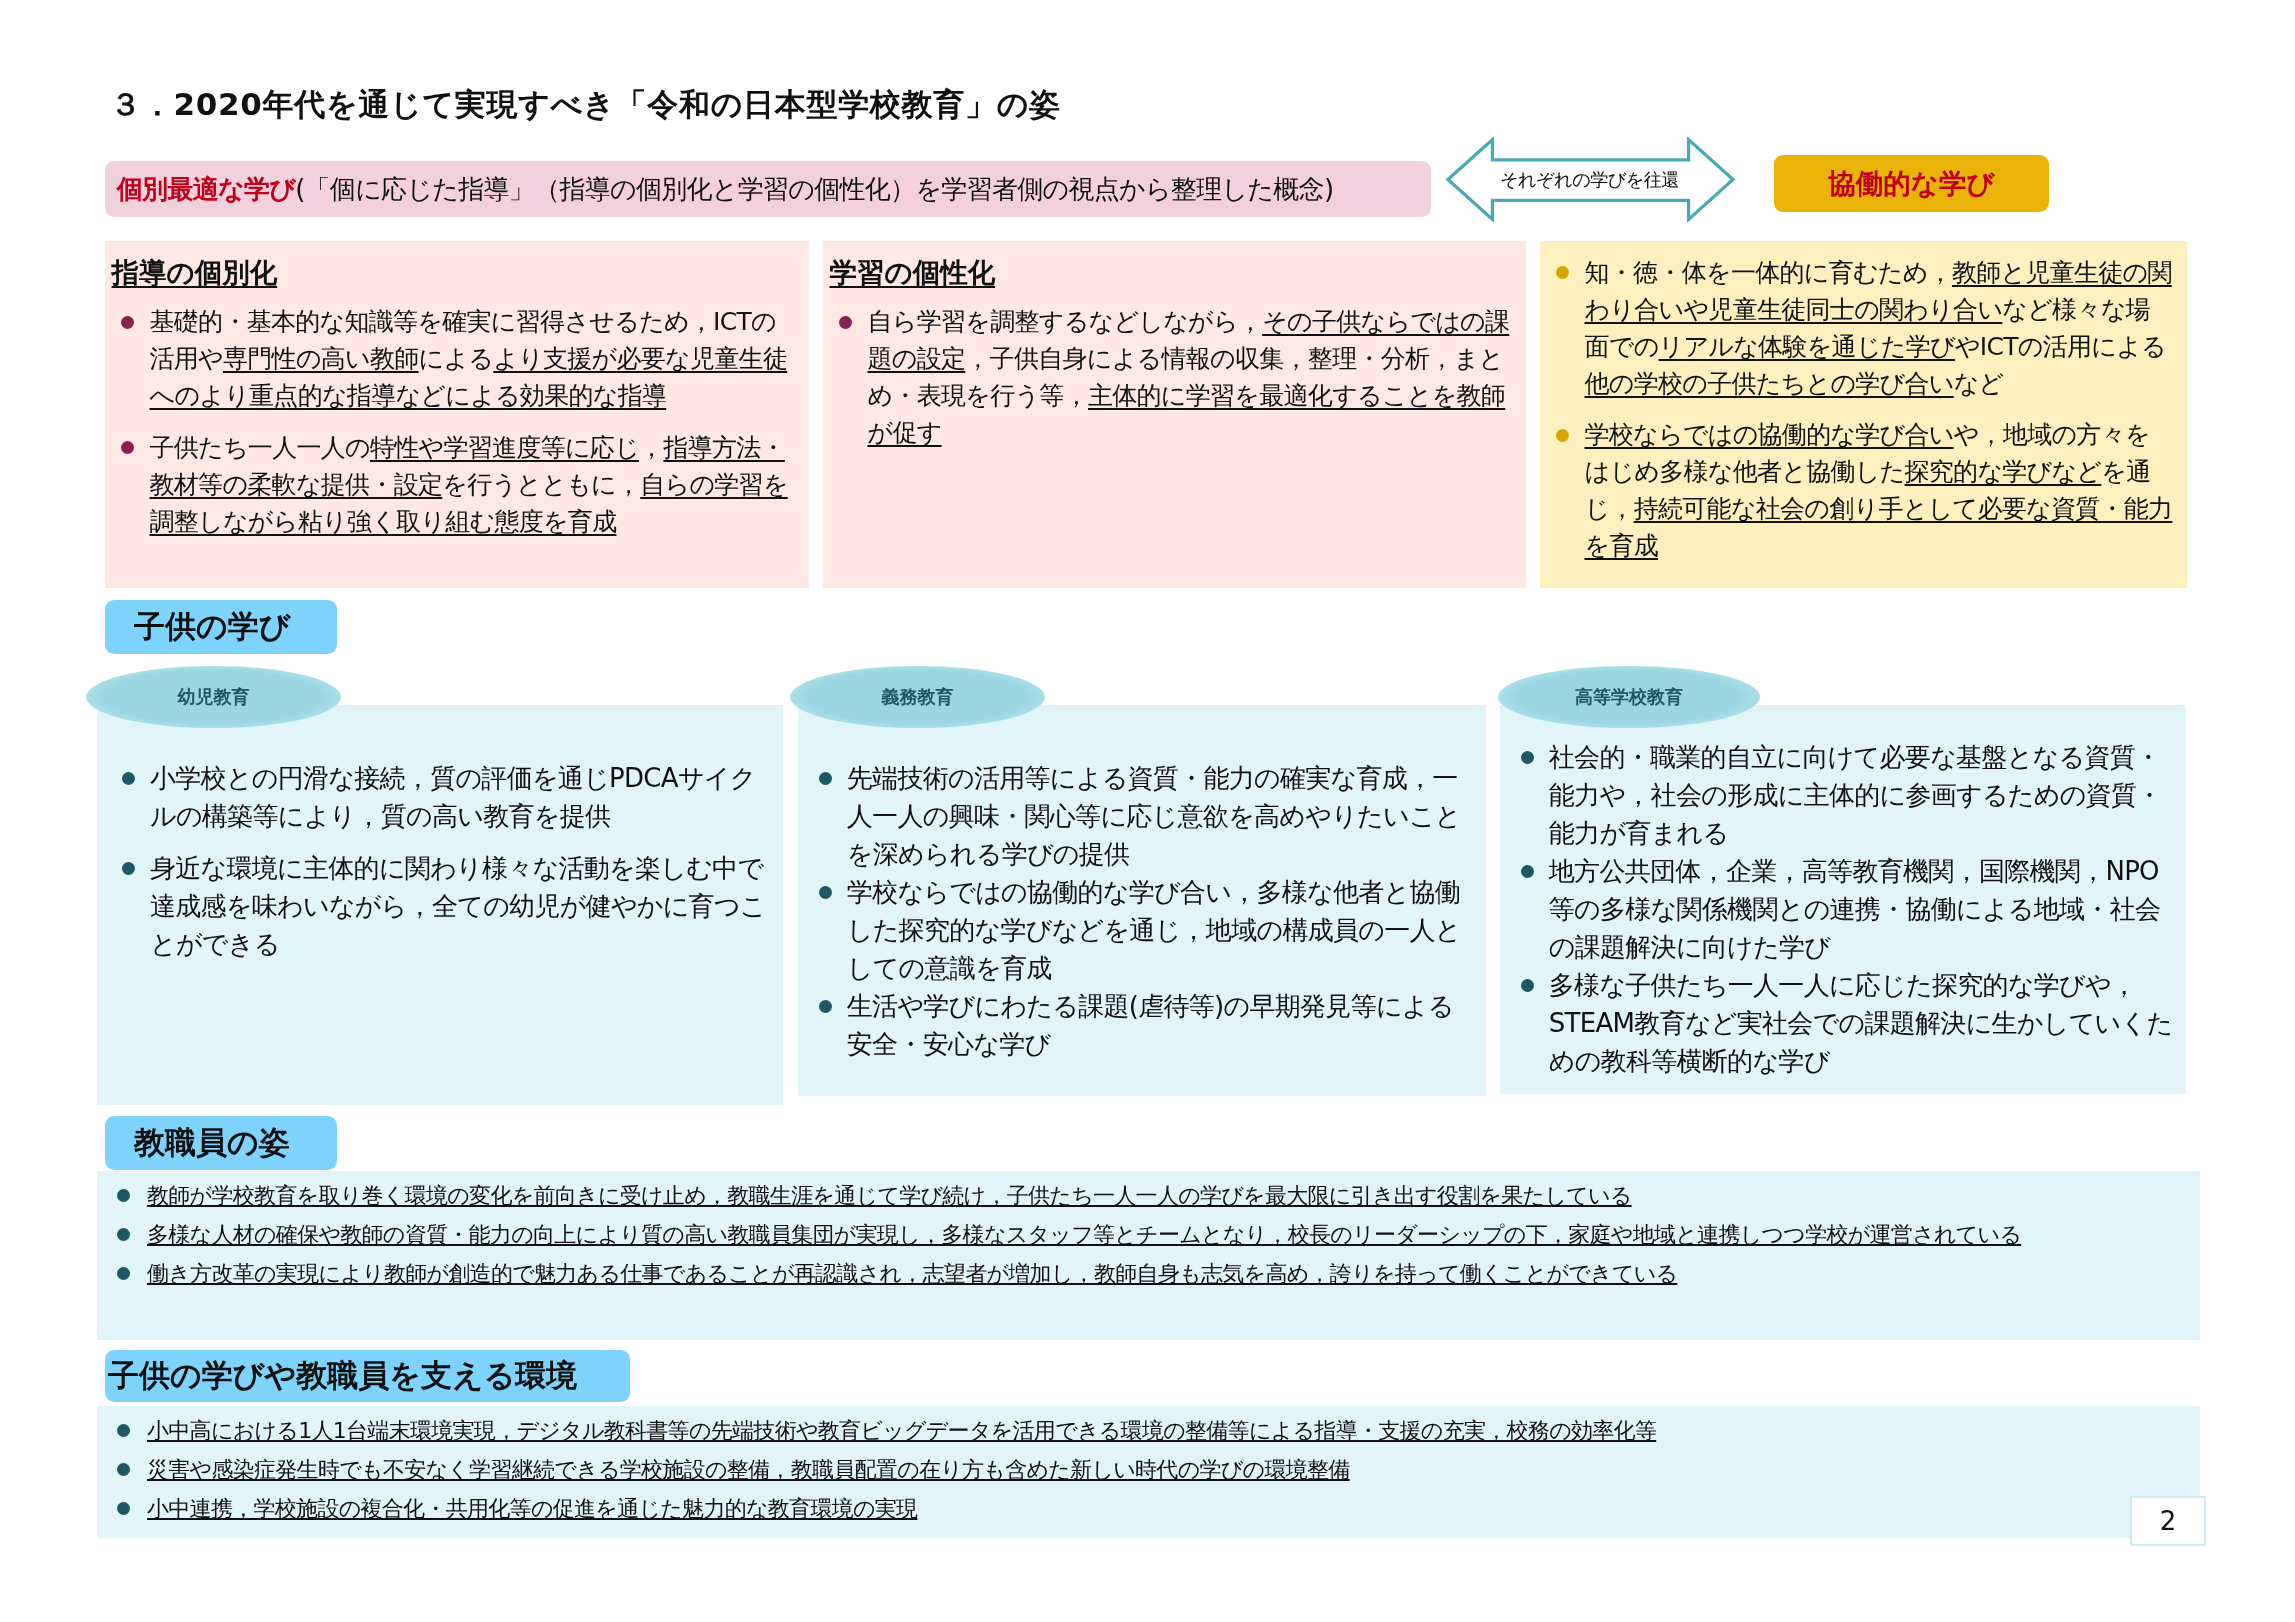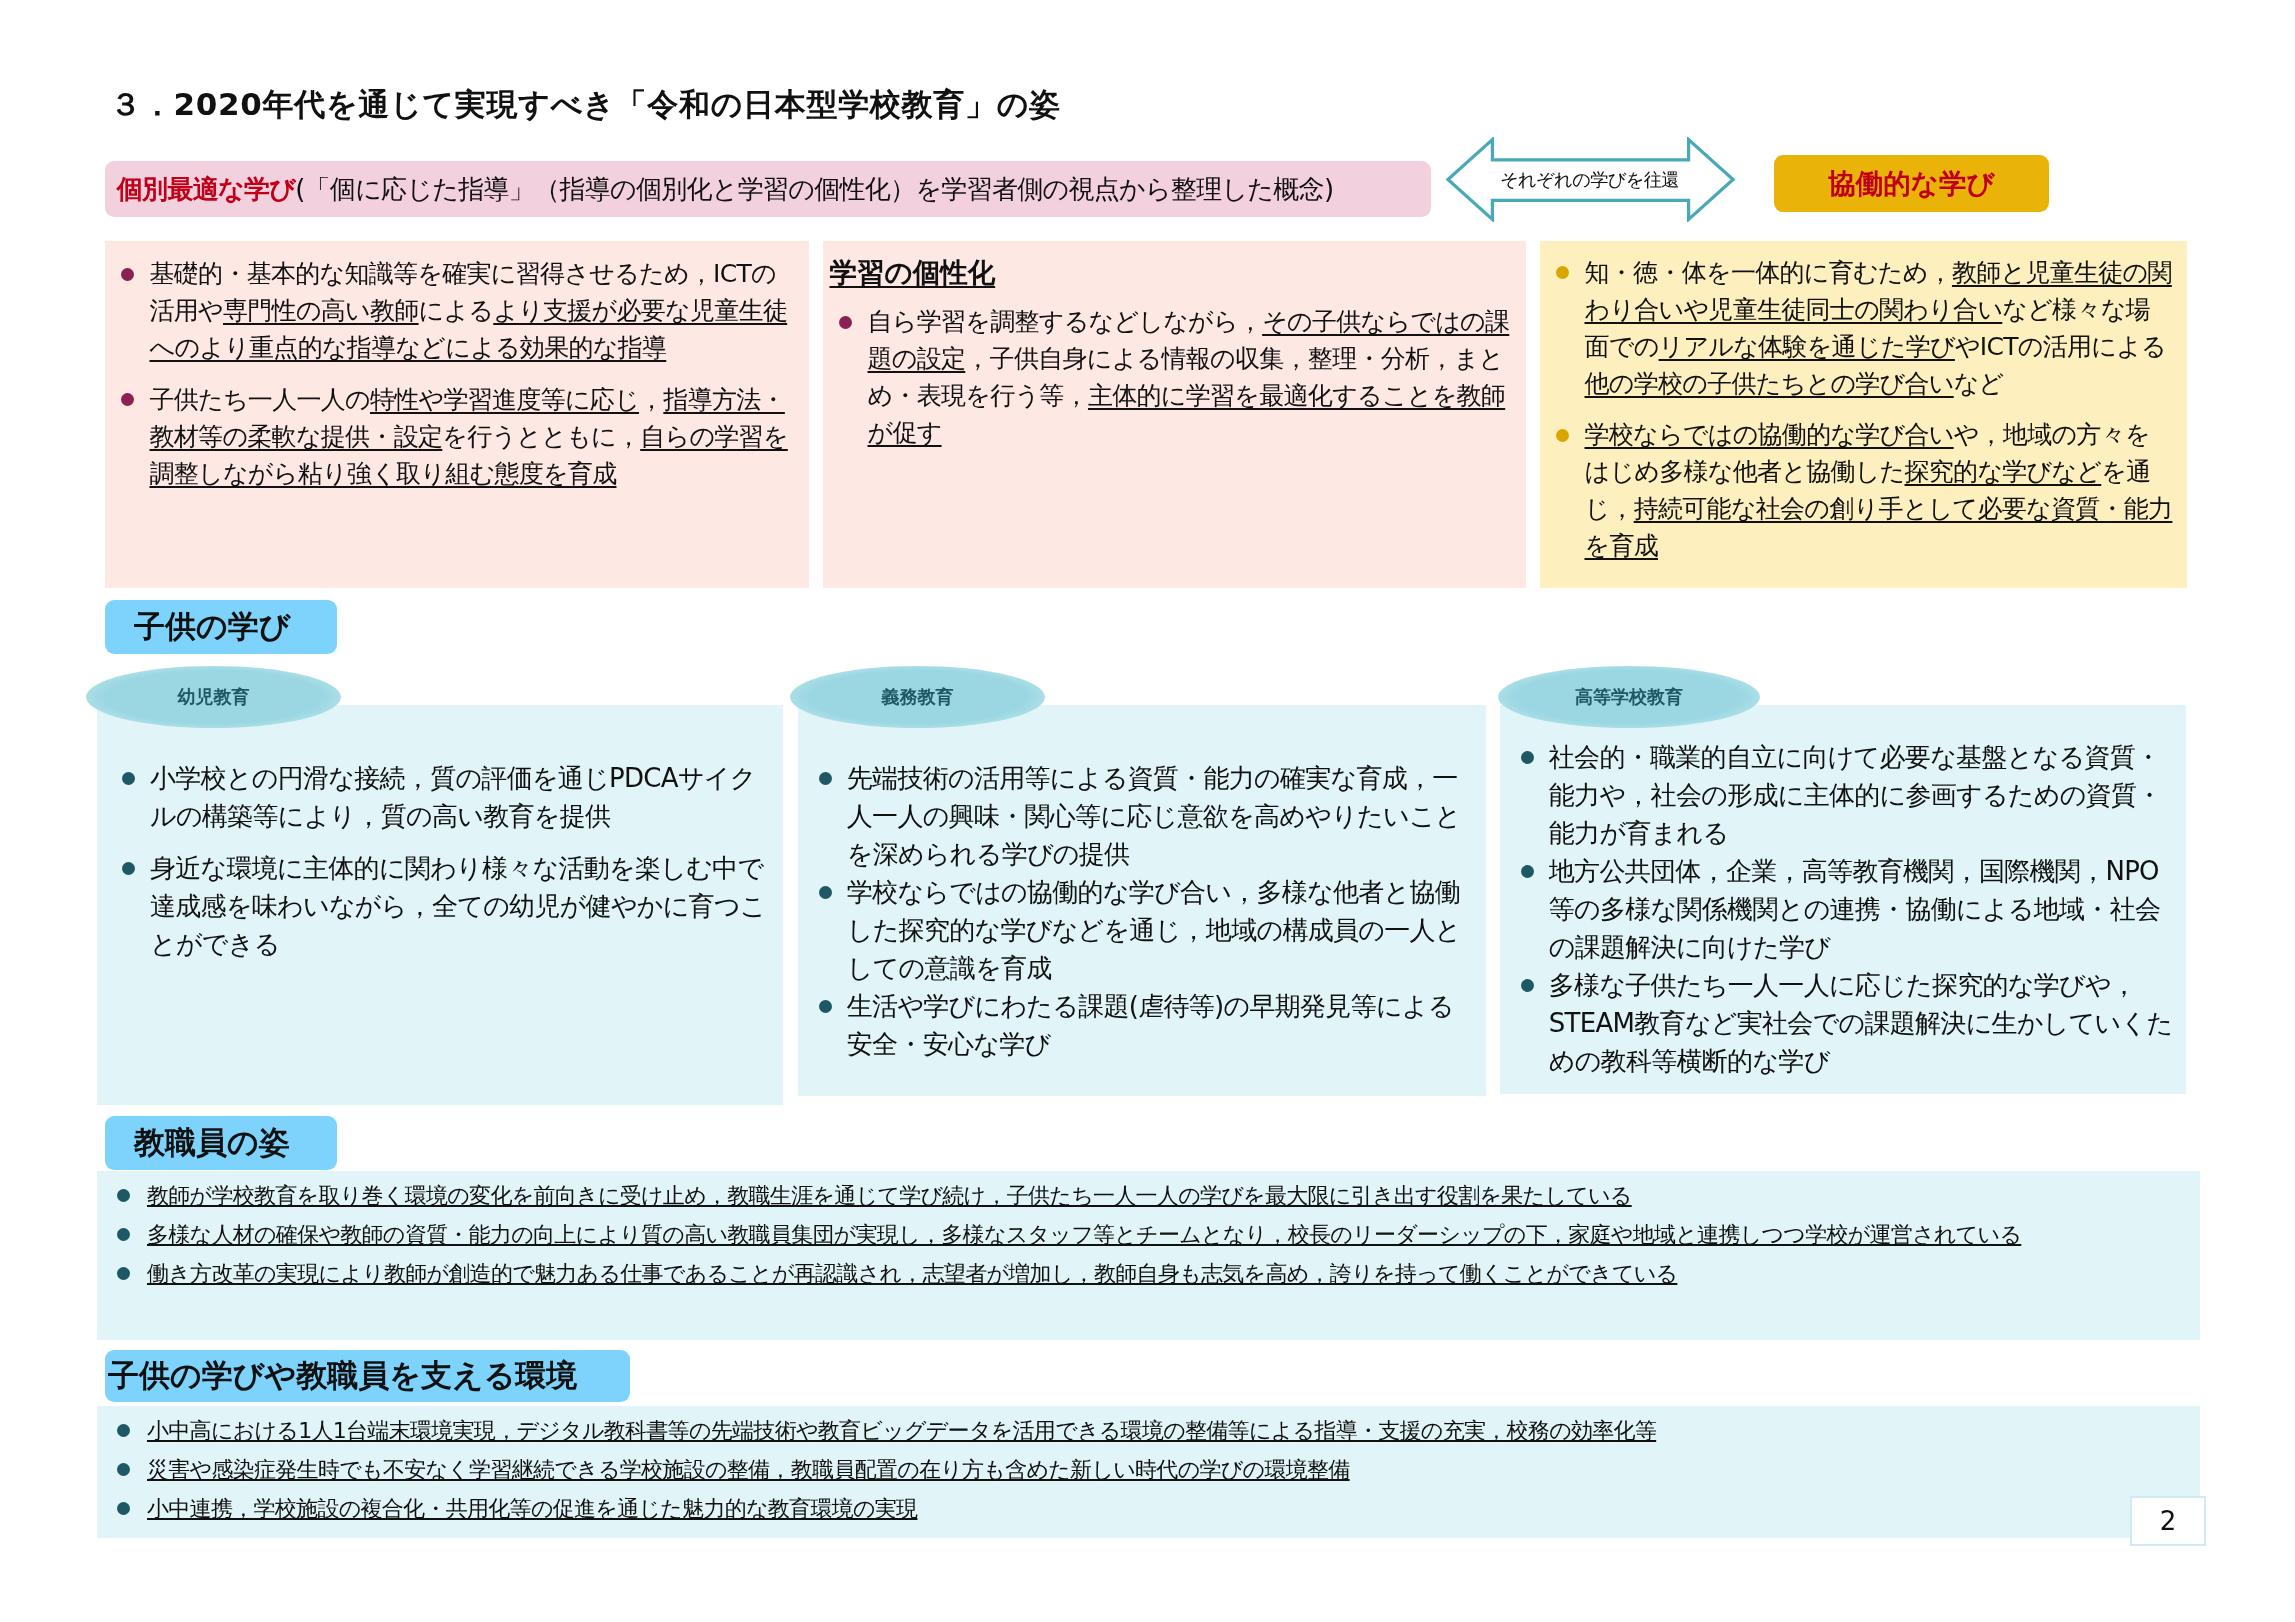--- a/index.html
+++ b/index.html
@@ -61,20 +61,21 @@
 </div>
 
 <svg class="abs arrow" viewBox="0 0 444 130">
   <polygon points="4,65 72,4 72,35 372,35 372,4 440,65 372,126 372,97 72,97 72,126" fill="#ffffff" stroke="#4aa9b8" stroke-width="5" stroke-linejoin="miter"></polygon>
 </svg>
 <div class="abs arrow-label">それぞれの学びを往還</div>
 
 <div class="abs banner-yellow">協働的な学び</div>
 
 <div class="abs topbox pink" style="left:105px;width:704px;">
+  <h3>指導の個別化</h3>
   <ul>
     <li>
       <span>基礎的・基本的な知識等を確実に習得させるため，ICTの活用や</span><span class="u">専門性の高い教師</span><span>による</span><span class="u">より支援が必要な児童生徒へのより重点的な指導などによる効果的な指導</span>
     </li>
     <li>
       <span>子供たち一人一人の</span><span class="u">特性や学習進度等に応じ</span><span>，</span><span class="u">指導方法・教材等の柔軟な提供・設定</span><span>を行うとともに，</span><span class="u">自らの学習を調整しながら粘り強く取り組む態度を育成</span>
     </li>
   </ul>
 </div>
 

